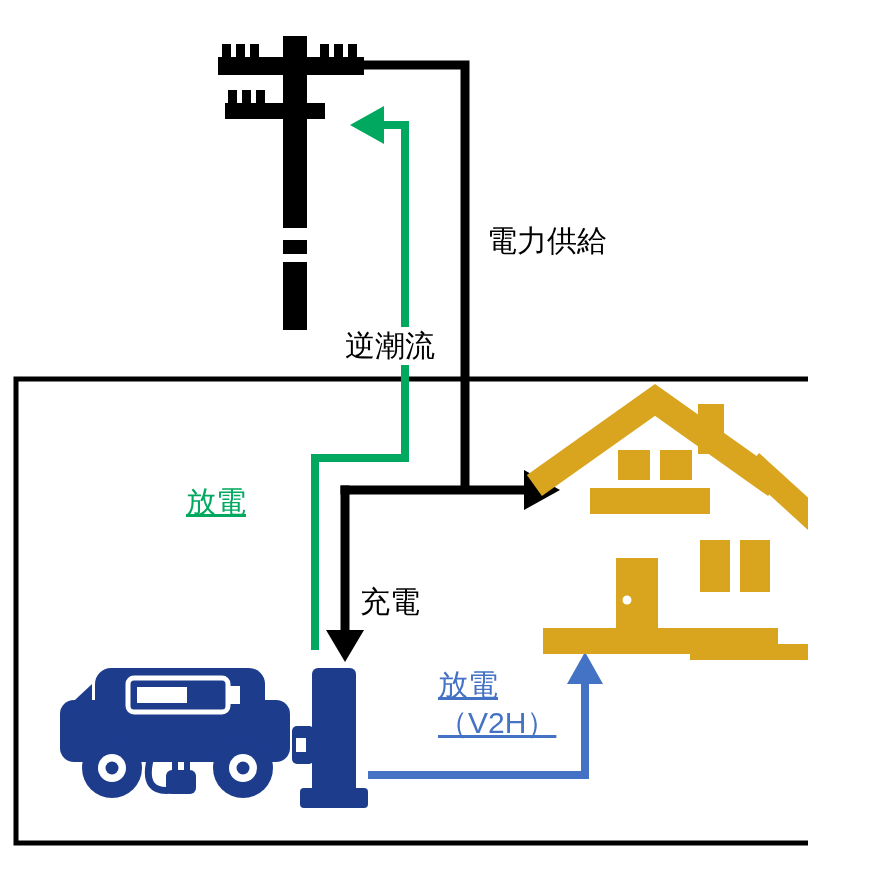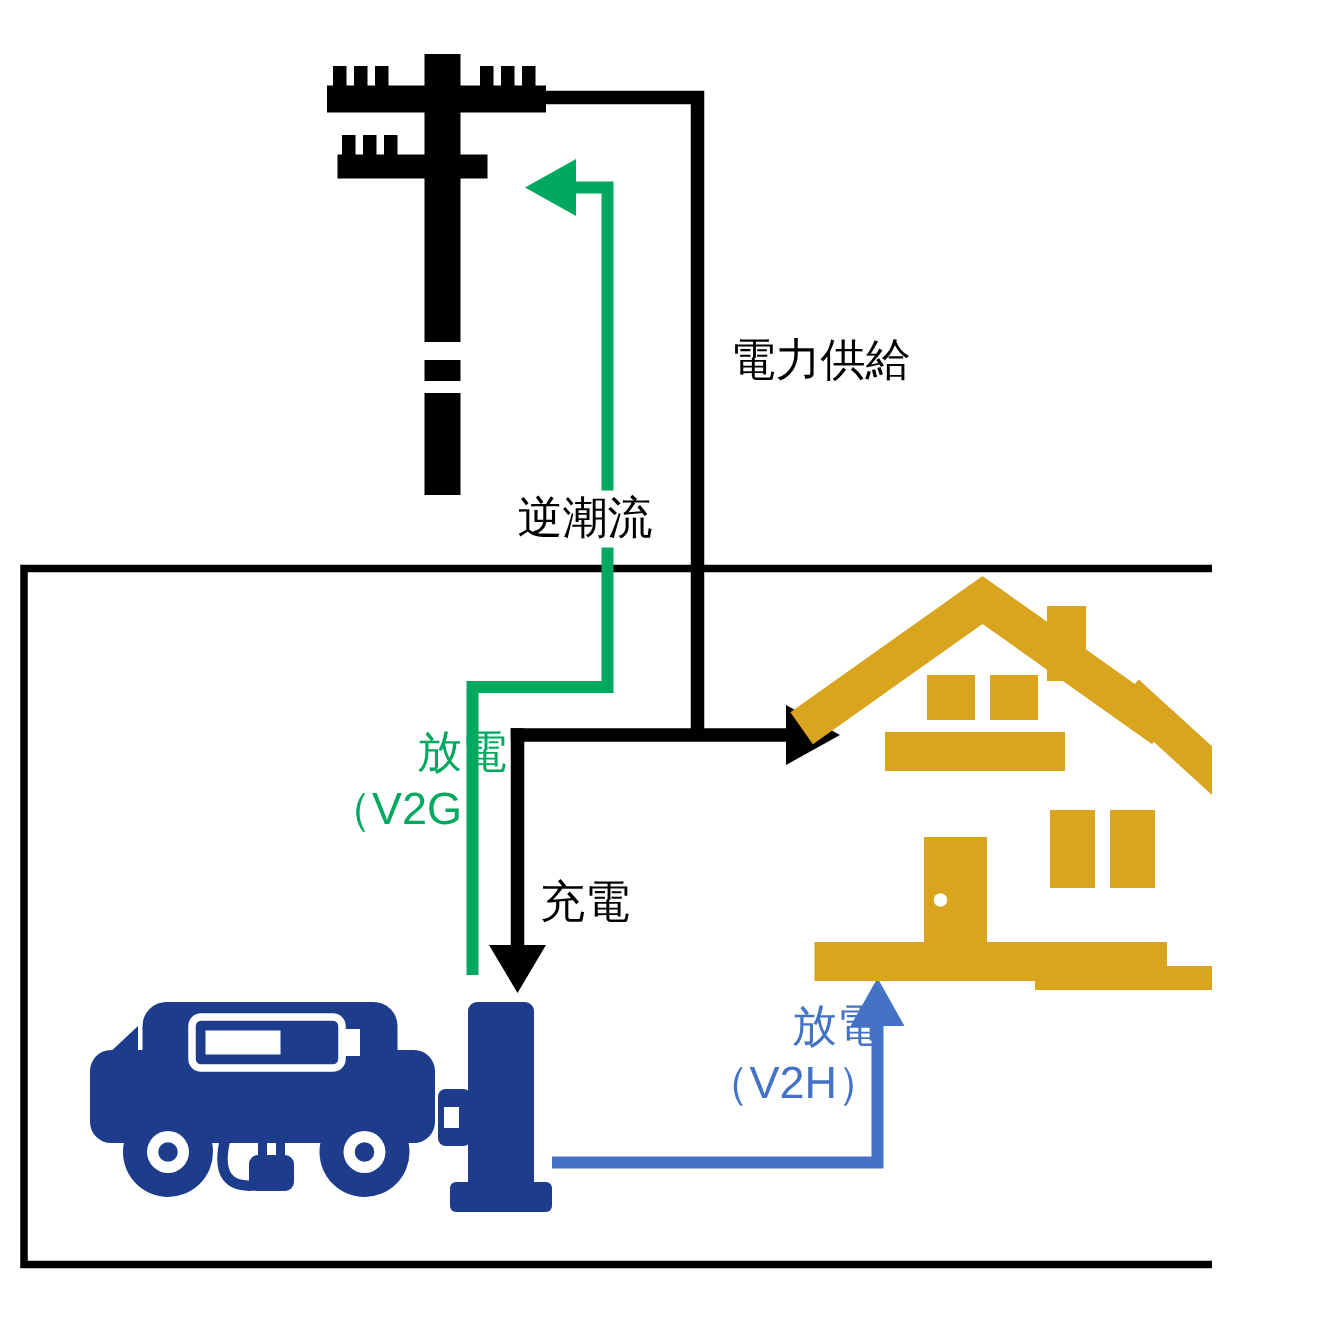--- a/index.html
+++ b/index.html
@@ -7,21 +7,21 @@
     --c-house-orange:#D9A41E; --c-car-navy:#1E3C8C; --c-background:#FFFFFF;
   }
   html,body{margin:0;padding:0;background:var(--c-background);}
   .stage{position:relative;width:808px;height:880px;background:var(--c-background);
          font-family:"Liberation Sans","DejaVu Sans",sans-serif;overflow:hidden;}
   .stage svg{position:absolute;left:0;top:0;}
   .lbl{position:absolute;font-size:30px;font-weight:500;color:var(--c-black);
        white-space:nowrap;line-height:1.25;}
   .lbl.green{color:var(--c-green);}
   .lbl.blue{color:var(--c-blue);}
-  .lbl.center{text-align:right;}
+  .lbl.center{text-align:left;text-decoration:underline;}
   .lbl.bg{background:var(--c-background);padding:0 5px;}
 </style>
 </head>
 <body>
 
 <div class="stage">
 
   <svg width="880" height="880" viewBox="0 0 880 880">
 
     <g>
@@ -110,21 +110,20 @@
       <rect x="296" y="738" width="10" height="14" style="fill:var(--c-background)"></rect>
     </g>
   </svg>
 
   <div class="lbl" style="left:487px;top:222px;">電力供給</div>
 
   <div class="lbl bg" style="left:340px;top:327px;">逆潮流</div>
 
   <div class="lbl green center" style="left:186px;top:483px;width:152px;">
     <div>放電</div>
-    <div>（V2G）</div>
   </div>
 
   <div class="lbl" style="left:360px;top:583px;">充電</div>
 
   <div class="lbl blue center" style="left:438px;top:666px;width:150px;">
     <div>放電</div>
     <div>（V2H）</div>
   </div>
 
 </div>

